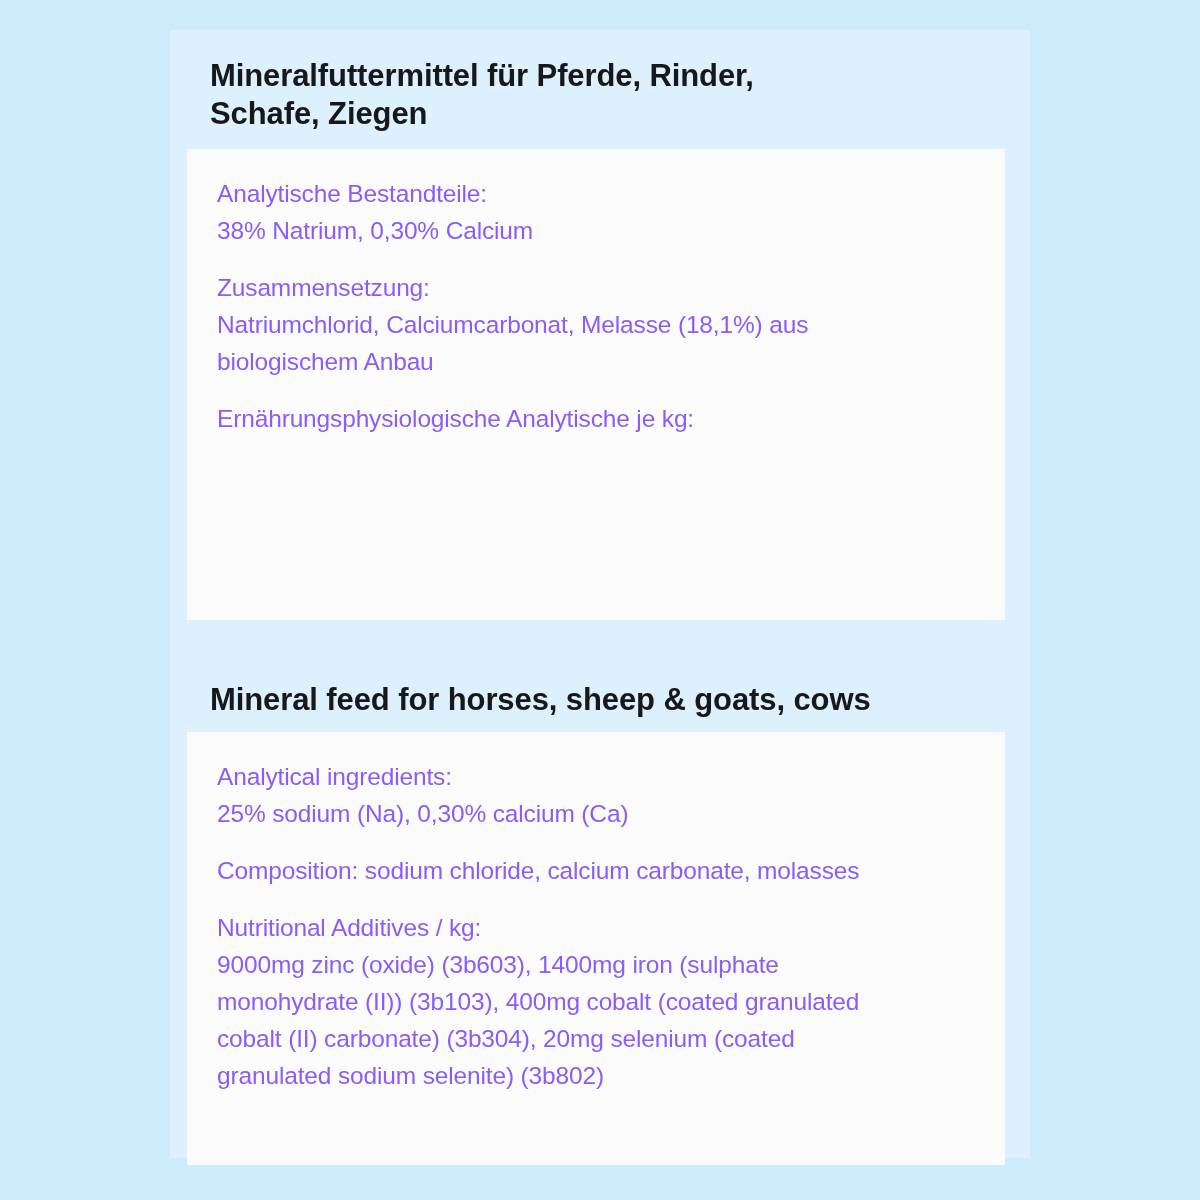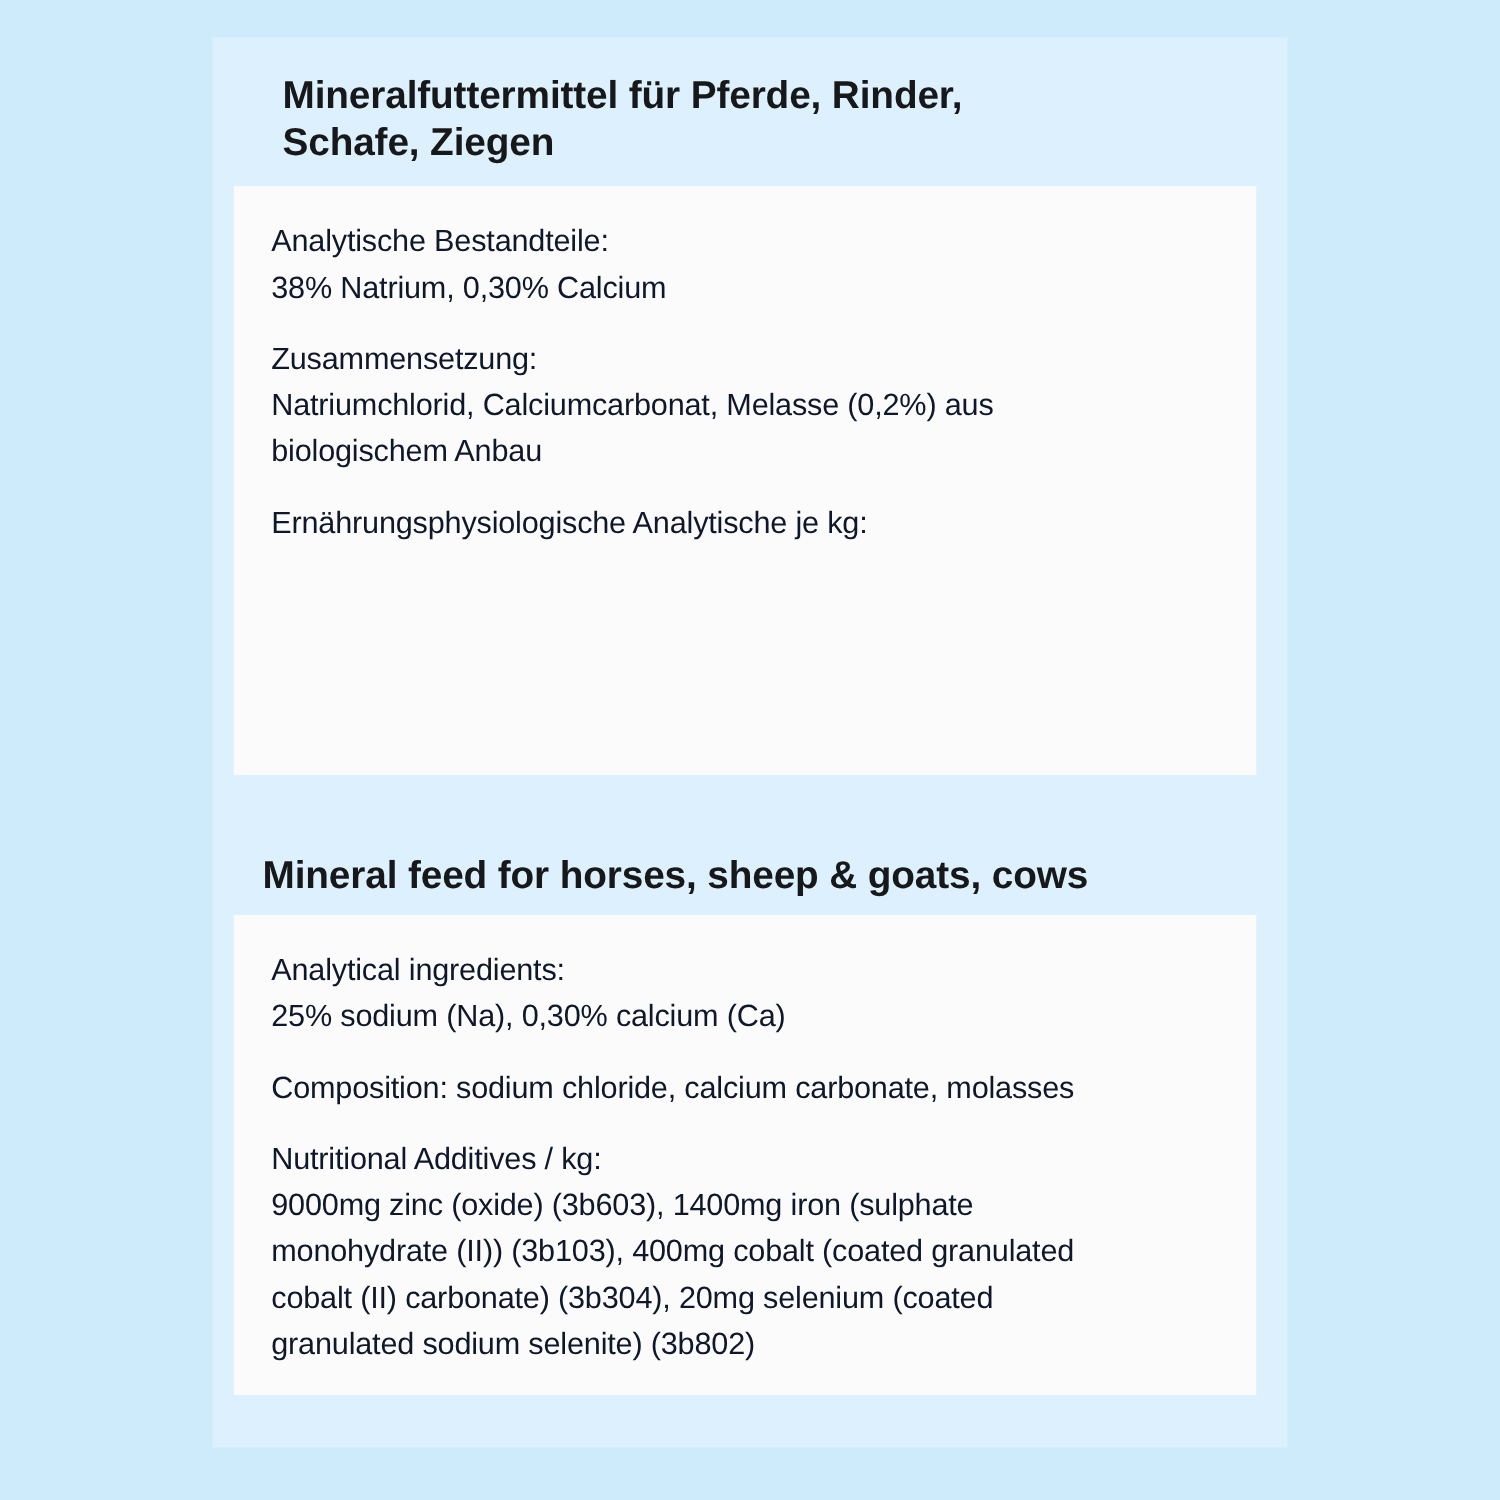--- a/index.html
+++ b/index.html
@@ -36,21 +36,20 @@
     font-weight: 700;
     font-size: 31px;
     line-height: 38px;
     letter-spacing: -0.1px;
     font-stretch: condensed;
     white-space: pre-line;
   }
 
   #heading-de {
     padding-top: 27px;
-    margin-left: 16px;
   }
 
   #heading-en {
     padding-top: 20px;
     margin-top: 41px;
   }
 
   .text-panel {
     background: #fbfbfb;
     margin: 0 25px 0 17px;
@@ -58,34 +57,34 @@
     box-sizing: border-box;
   }
 
   #panel-de {
     margin-top: 16px;
     height: 471px;
   }
 
   #panel-en {
     margin-top: 13px;
-    height: 384px;
+    height: 433px;
   }
 
   .block {
     margin: 0;
   }
 
   .block + .block {
     margin-top: 20px;
   }
 
   .line {
     margin: 0;
-    color: #0f172a;
+    color: #8b5cf6;
     font-size: 24.5px;
     line-height: 37px;
     font-stretch: semi-condensed;
     letter-spacing: -0.15px;
     white-space: pre-line;
   }
 </style>
 </head>
 <body>
 
@@ -95,21 +94,21 @@
     <h1 class="section-heading" id="heading-de">Mineralfuttermittel für Pferde, Rinder,
 Schafe, Ziegen</h1>
 
     <div class="text-panel" id="panel-de">
       <div class="block">
         <p class="line">Analytische Bestandteile:</p>
         <p class="line">38% Natrium, 0,30% Calcium</p>
       </div>
       <div class="block">
         <p class="line">Zusammensetzung:</p>
-        <p class="line">Natriumchlorid, Calciumcarbonat, Melasse (0,2%) aus
+        <p class="line">Natriumchlorid, Calciumcarbonat, Melasse (18,1%) aus
 biologischem Anbau</p>
       </div>
       <div class="block">
         <p class="line">Ernährungsphysiologische Analytische je kg:</p>
       </div>
     </div>
   </div>
 
   <div class="section">
     <h1 class="section-heading" id="heading-en">Mineral feed for horses, sheep &amp; goats, cows</h1>

